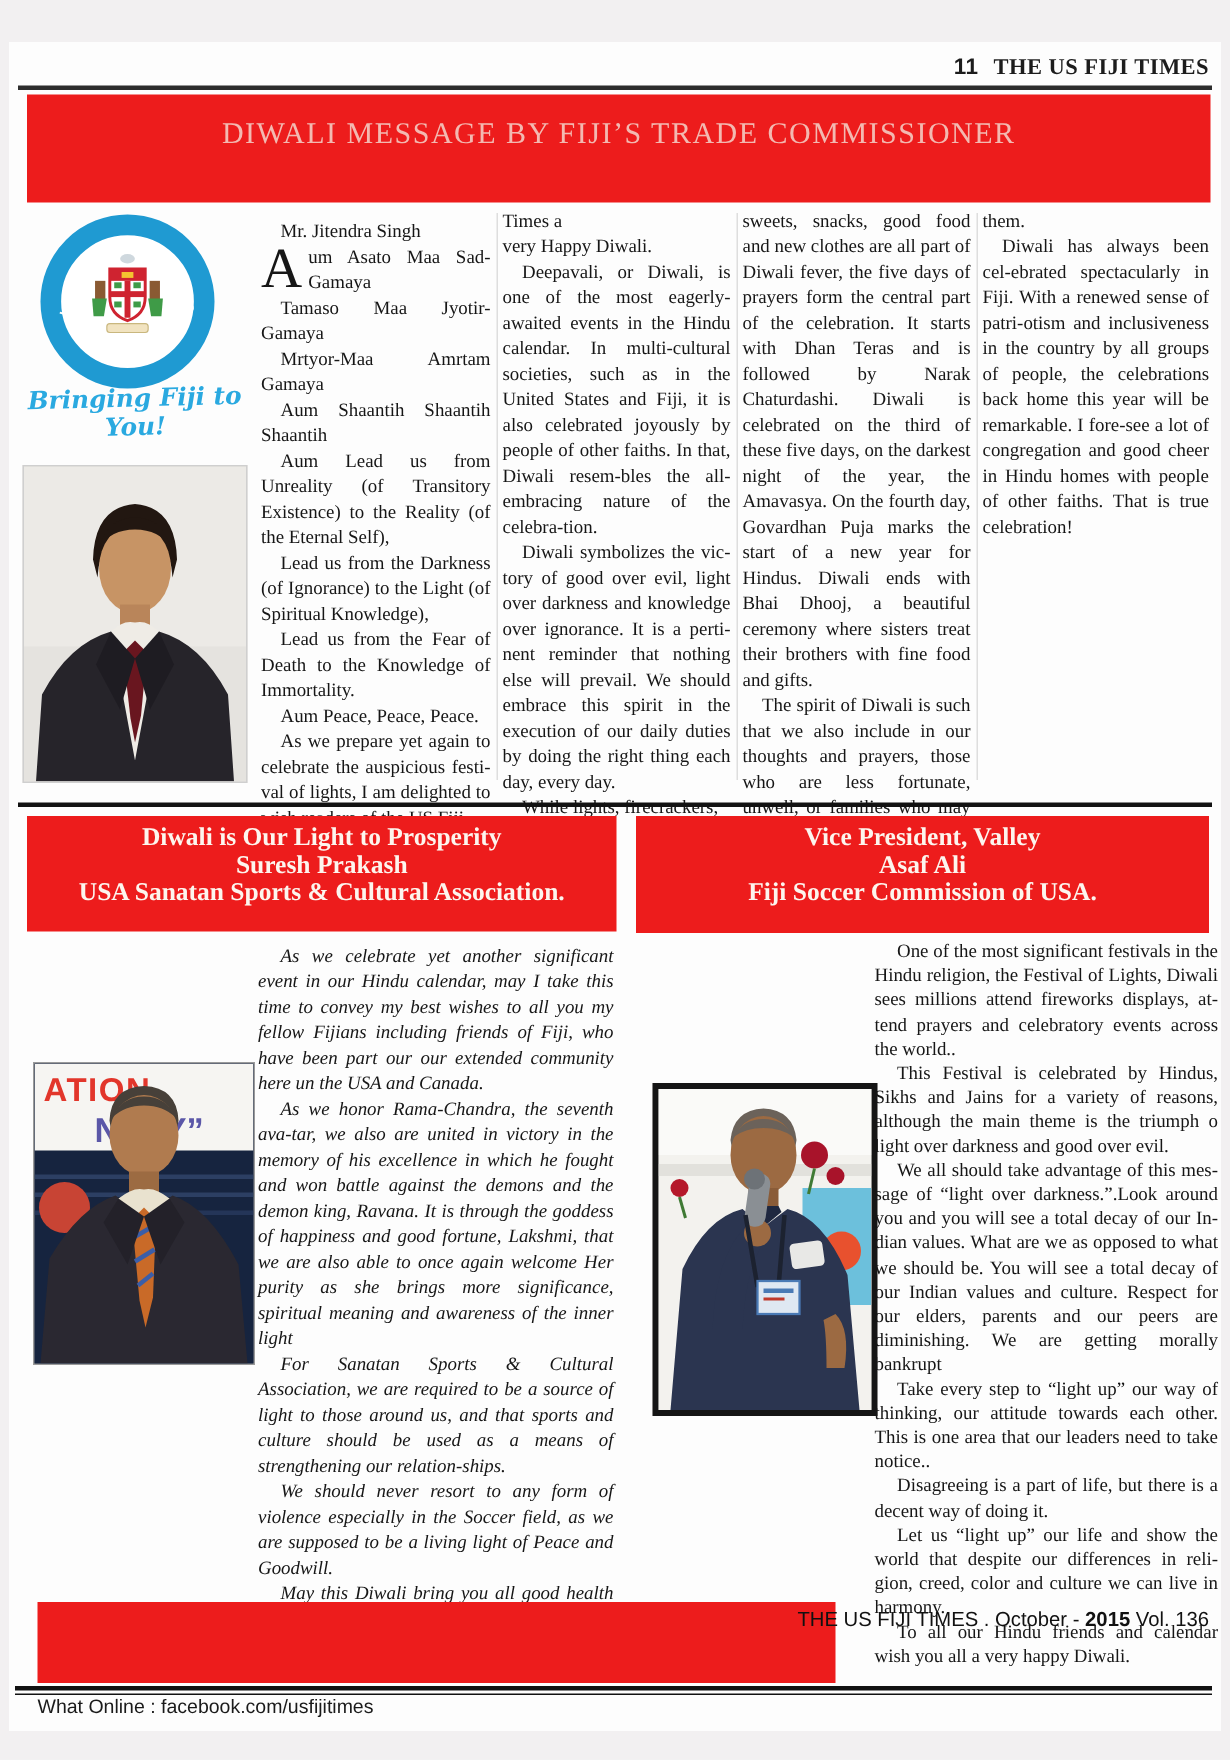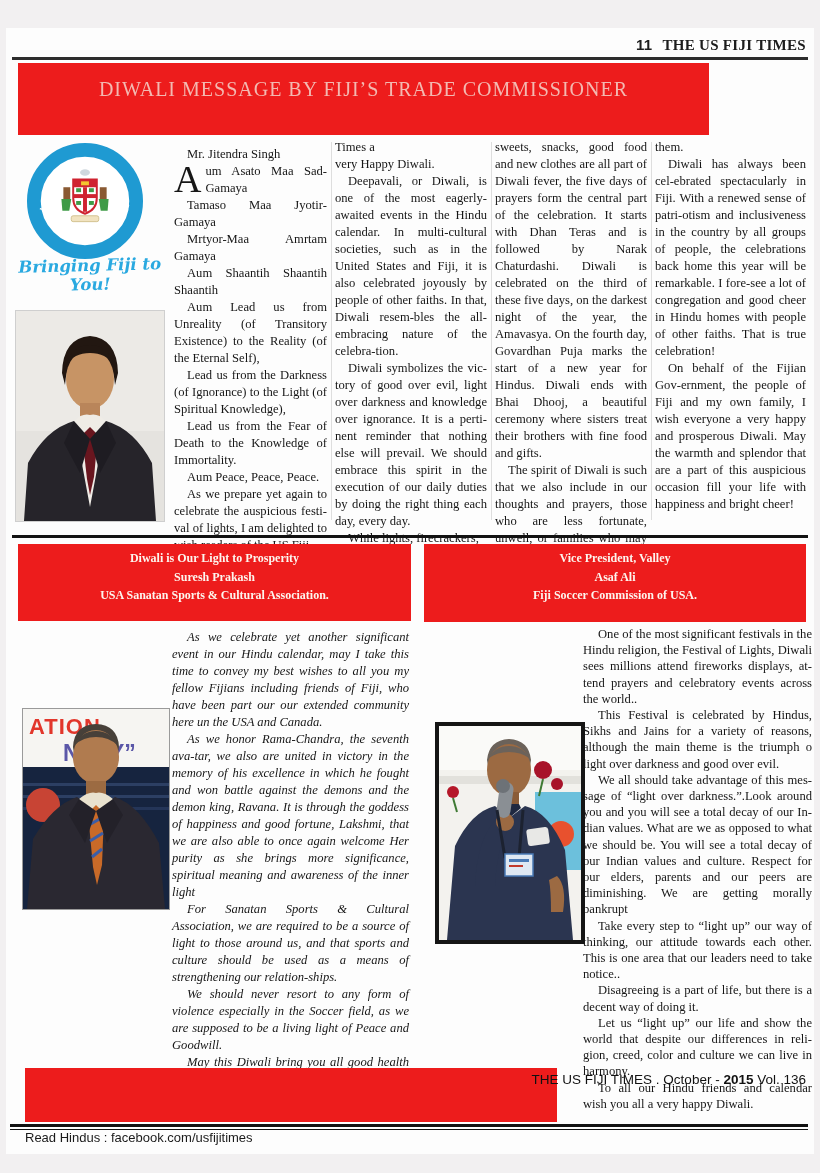--- a/index.html
+++ b/index.html
@@ -8,38 +8,38 @@
   .sheet{position:absolute;left:6px;top:28px;width:808px;height:1126px;background:#fdfdfd;}
   .abs{position:absolute;}
 
   
   .masthead{position:absolute;top:36px;right:14px;font-family:"Liberation Serif",serif;font-weight:bold;color:#1c1c1c;font-size:15px;letter-spacing:.3px;}
   .masthead .num{margin-right:10px;font-family:"Liberation Sans",sans-serif;}
   .mast-rule{position:absolute;left:12px;top:57px;width:796px;height:3px;background:#2d2d2d;}
 
   
   .redbanner{position:absolute;background:#ed1c1c;}
-  .title-banner{left:18px;top:63px;width:691px;height:72px;}
+  .title-banner{left:18px;top:63px;width:789px;height:72px;}
   .title-banner .t{margin-top:15px;text-align:center;font-size:20px;letter-spacing:1px;color:#f3b9b1;font-family:"Liberation Serif",serif;}
 
   
   .col{position:absolute;font-size:12.6px;line-height:17px;color:#161616;text-align:justify;}
   .para{margin:0;text-indent:13px;}
   .np{text-indent:0;}
   .dropcap{float:left;font-size:38px;line-height:30px;padding:1px 4px 0 0;font-family:"Liberation Serif",serif;color:#161616;}
   .vsep{position:absolute;top:142px;height:378px;width:1px;background:#dedede;}
 
   
   .lowcol{position:absolute;font-size:12.6px;color:#161616;text-align:justify;}
   .lowcol .para{text-indent:15px;}
   .low-left{line-height:17px;}
   .low-right{line-height:16.2px;}
 
   
-  .trib{color:#fdf5ee;text-align:center;font-weight:bold;font-family:"Liberation Serif",serif;font-size:12px;line-height:18.5px;padding-top:5px;}
+  .trib{color:#fdf5ee;text-align:center;font-weight:bold;font-family:"Liberation Serif",serif;font-size:17px;line-height:18.5px;padding-top:5px;}
 
   .hrule{position:absolute;background:#121212;}
   .tagline{position:absolute;left:8px;top:256px;width:164px;text-align:center;font-family:"DejaVu Serif",serif;font-style:italic;font-weight:bold;font-size:16.5px;color:#2aa9e0;transform:rotate(-1.5deg);}
 
   .photo{position:absolute;overflow:hidden;}
   .photo1{left:15px;top:310px;width:148px;height:210px;border:1px solid #cfcfcf;background:#e8e6e2;}
   .photo2{left:22px;top:708px;width:146px;height:200px;border:1px solid #9a9a9a;background:#16243f;}
   .photo3{left:435px;top:722px;width:142px;height:214px;border:4px solid #151515;background:#f3f2ee;}
   .photo svg{display:block;}
 
@@ -140,21 +140,20 @@
   </div>
 
   <div class="col" style="left:495px;top:139px;width:152px;">
     <p class="para np">sweets, snacks, good food and new clothes are all part of Diwali fever, the five days of prayers form the central part of the celebration. It starts with Dhan Teras and is followed by Narak Chaturdashi. Diwali is celebrated on the third of these five days, on the darkest night of the year, the Amavasya. On the fourth day, Govardhan Puja marks the start of a new year for Hindus. Diwali ends with Bhai Dhooj, a beautiful ceremony where sisters treat their brothers with fine food and gifts.</p>
     <p class="para">The spirit of Diwali is such that we also include in our thoughts and prayers, those who are less fortunate, unwell, or families who may have lost a loved one during the year. We seek recovery and strength for</p>
   </div>
 
   <div class="col" style="left:655px;top:139px;width:151px;">
     <p class="para np">them.</p>
     <p class="para">Diwali has always been cel-ebrated spectacularly in Fiji. With a renewed sense of patri-otism and inclusiveness in the country by all groups of people, the celebrations back home this year will be remarkable. I fore-see a lot of congregation and good cheer in Hindu homes with people of other faiths. That is true celebration!</p>
-    <p class="para">On behalf of the Fijian Gov-ernment, the people of Fiji and my own family, I wish everyone a very happy and prosperous Diwali. May the warmth and splendor that are a part of this auspicious occasion fill your life with happiness and bright cheer!</p>
   </div>
 
   <div class="hrule" style="left:12px;top:535px;width:796px;height:2.5px;"></div>
 
   <div class="redbanner" style="left:18px;top:544px;width:393px;height:77px;">
     <div class="trib">
       <div>Diwali is Our Light to Prosperity</div>
       <div>Suresh Prakash</div>
       <div>USA Sanatan Sports &amp; Cultural Association.</div>
     </div>
@@ -242,17 +241,17 @@
     <p class="para">Take every step to “light up” our way of thinking, our attitude towards each other. This is one area that our leaders need to take notice..</p>
     <p class="para">Disagreeing is a part of life, but there is a decent way of doing it.</p>
     <p class="para">Let us “light up” our life and show the world that despite our differences in reli-gion, creed, color and culture we can live  in harmony.</p>
     <p class="para">To all our Hindu friends and calendar wish you all a very happy Diwali.</p>
   </div>
 
   <div class="redbanner bottom-redbox"></div>
 
   <div class="hrule" style="left:10px;top:1124px;width:798px;height:3px;"></div>
   <div class="hrule" style="left:10px;top:1129px;width:798px;height:1.2px;"></div>
-  <div class="footer-left">Read Hindus : facebook.com/usfijitimes</div>
+  <div class="footer-left">What Online : facebook.com/usfijitimes</div>
   <div class="footer-right">
     <span>THE US FIJI TIMES . October - </span><span class="yr">2015</span><span>  Vol. 136</span>
   </div>
 </div>
 
 </body></html>

